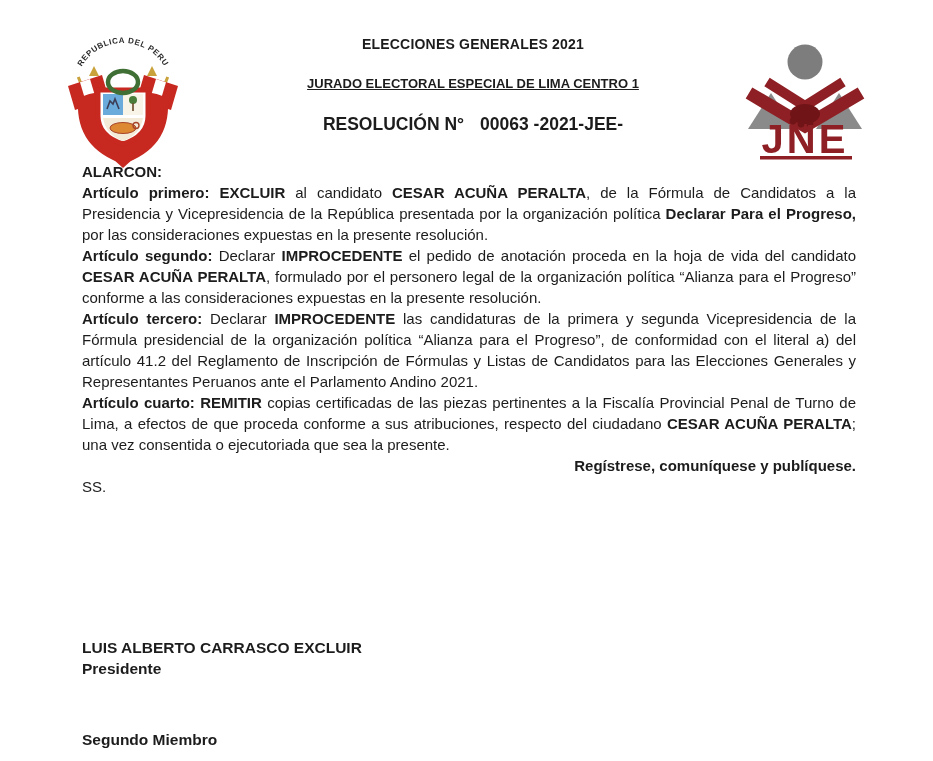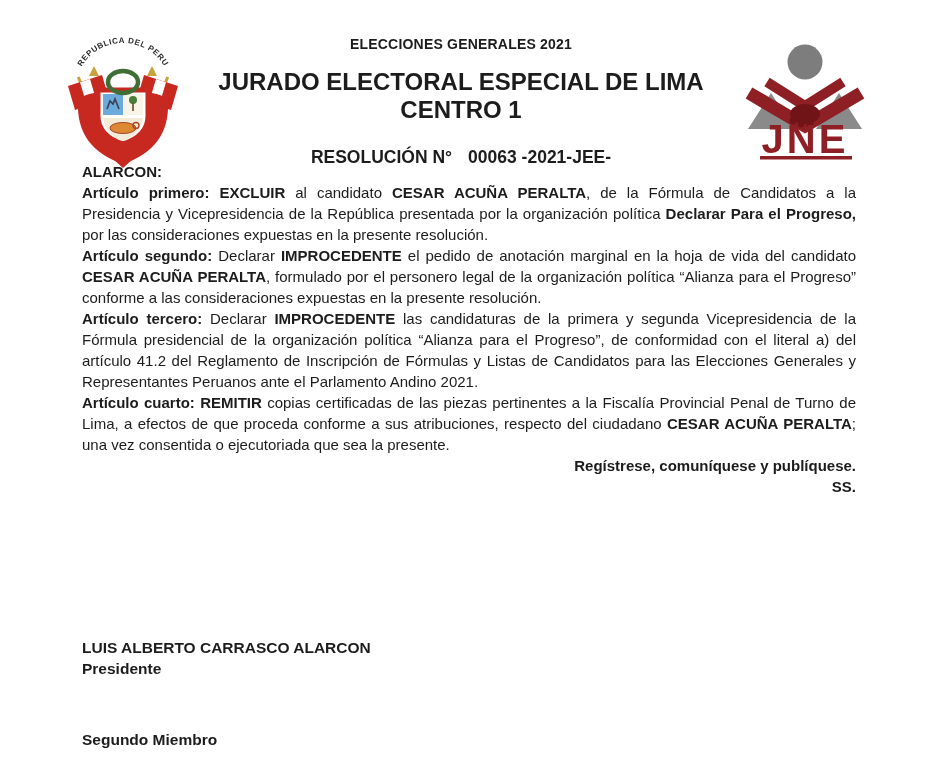--- a/index.html
+++ b/index.html
@@ -17,49 +17,49 @@
   
   .seal-left {
     position: absolute; left: 60px; top: 32px;
     width: 126px; height: 136px;
   }
   .logo-right {
     position: absolute; left: 742px; top: 36px;
     width: 126px; height: 126px;
   }
   .header-text {
-    position: absolute; left: 186px; top: 36px; width: 550px;
+    position: absolute; left: 198px; top: 36px; width: 550px;
     text-align: center;
   }
   .election-title {
     font-size: 14px; font-weight: bold; letter-spacing: 0.2px;
   }
   .jury-title {
-    margin-top: 16px; font-size: 24px; font-weight: bold;
+    margin-top: 24px; font-size: 13px; font-weight: bold; text-decoration: underline;
   }
   .resolution-line {
     margin-top: 23px; font-size: 17.5px; font-weight: bold;
   }
   .resolution-line .res-number { margin-left: 16px; }
 
   
   .doc-body {
     position: absolute; left: 82px; top: 161px; width: 774px;
     font-size: 15px; line-height: 21px;
   }
   .doc-body p { margin: 0; }
   .intro-line { text-align: left; }
   .resolve-heading { margin-top: 3px; font-weight: bold; }
   .article { text-align: justify; }
   .article-1 { margin-top: 12px; }
   .article-2 { margin-top: 12px; }
   .article-3 { margin-top: 10px; }
   .article-4 { margin-top: 22px; }
   .closing-line { margin-top: 9px; font-weight: bold; text-align: right; }
-  .ss-line { font-weight: bold; text-align: right; }
+  .ss-line { font-weight: normal; }
 
   
   .signature { position: absolute; left: 82px; font-size: 15.5px; line-height: 21px; }
   .signature-1 { top: 637px; }
   .signature-2 { top: 729px; }
   .sig-name { font-weight: bold; }
   .sig-role { font-weight: bold; }
 </style>
 </head>
 <body>
@@ -125,28 +125,28 @@
     <circle cx="51" cy="85" r="3.4" fill="#701418"></circle>
     <circle cx="59" cy="88" r="3.4" fill="#701418"></circle>
     <circle cx="68" cy="88" r="3.4" fill="#701418"></circle>
     <text x="63" y="117" text-anchor="middle" font-size="40" font-weight="bold" fill="#8e2025" letter-spacing="3" font-family="Liberation Sans, sans-serif">JNE</text>
     <rect x="18" y="120" width="92" height="3.5" fill="#8e2025"></rect>
   </svg>
 
   <div class="doc-body">
     <p class="resolve-heading">ALARCON:</p>
     <p class="article article-1"><b>Artículo primero: EXCLUIR</b><span> al candidato </span><b>CESAR ACUÑA PERALTA</b><span>, de la Fórmula de Candidatos a la Presidencia y Vicepresidencia de la República presentada por la organización política </span><b>Declarar Para el Progreso,</b><span> por las consideraciones expuestas en la presente resolución.</span></p>
-    <p class="article article-2"><b>Artículo segundo:</b><span> Declarar </span><b>IMPROCEDENTE</b><span> el pedido de anotación marginal en la hoja de vida del candidato </span><b>CESAR ACUÑA PERALTA</b><span>, formulado por el personero legal de la organización política “Alianza para el Progreso” conforme a las consideraciones expuestas en la presente resolución.</span></p>
+    <p class="article article-2"><b>Artículo segundo:</b><span> Declarar </span><b>IMPROCEDENTE</b><span> el pedido de anotación proceda en la hoja de vida del candidato </span><b>CESAR ACUÑA PERALTA</b><span>, formulado por el personero legal de la organización política “Alianza para el Progreso” conforme a las consideraciones expuestas en la presente resolución.</span></p>
     <p class="article article-3"><b>Artículo tercero:</b><span> Declarar </span><b>IMPROCEDENTE</b><span> las candidaturas de la primera y segunda Vicepresidencia de la Fórmula presidencial de la organización política “Alianza para el Progreso”, de conformidad con el literal a) del artículo 41.2 del Reglamento de Inscripción de Fórmulas y Listas de Candidatos para las Elecciones Generales y Representantes Peruanos ante el Parlamento Andino 2021.</span></p>
     <p class="article article-4"><b>Artículo cuarto: REMITIR</b><span> copias certificadas de las piezas pertinentes a la Fiscalía Provincial Penal de Turno de Lima, a efectos de que proceda conforme a sus atribuciones, respecto del ciudadano </span><b>CESAR ACUÑA PERALTA</b><span>; una vez consentida o ejecutoriada que sea la presente.</span></p>
     <p class="closing-line">Regístrese, comuníquese y publíquese.</p>
     <p class="ss-line">SS.</p>
   </div>
 
   <div class="signature signature-1">
-    <div class="sig-name">LUIS ALBERTO CARRASCO ALARCON</div>
+    <div class="sig-name">LUIS ALBERTO CARRASCO EXCLUIR</div>
     <div class="sig-role">Presidente</div>
   </div>
   <div class="signature signature-2">
     <div class="sig-role">Segundo Miembro</div>
   </div>
 
 </div>
 
 </body></html>

